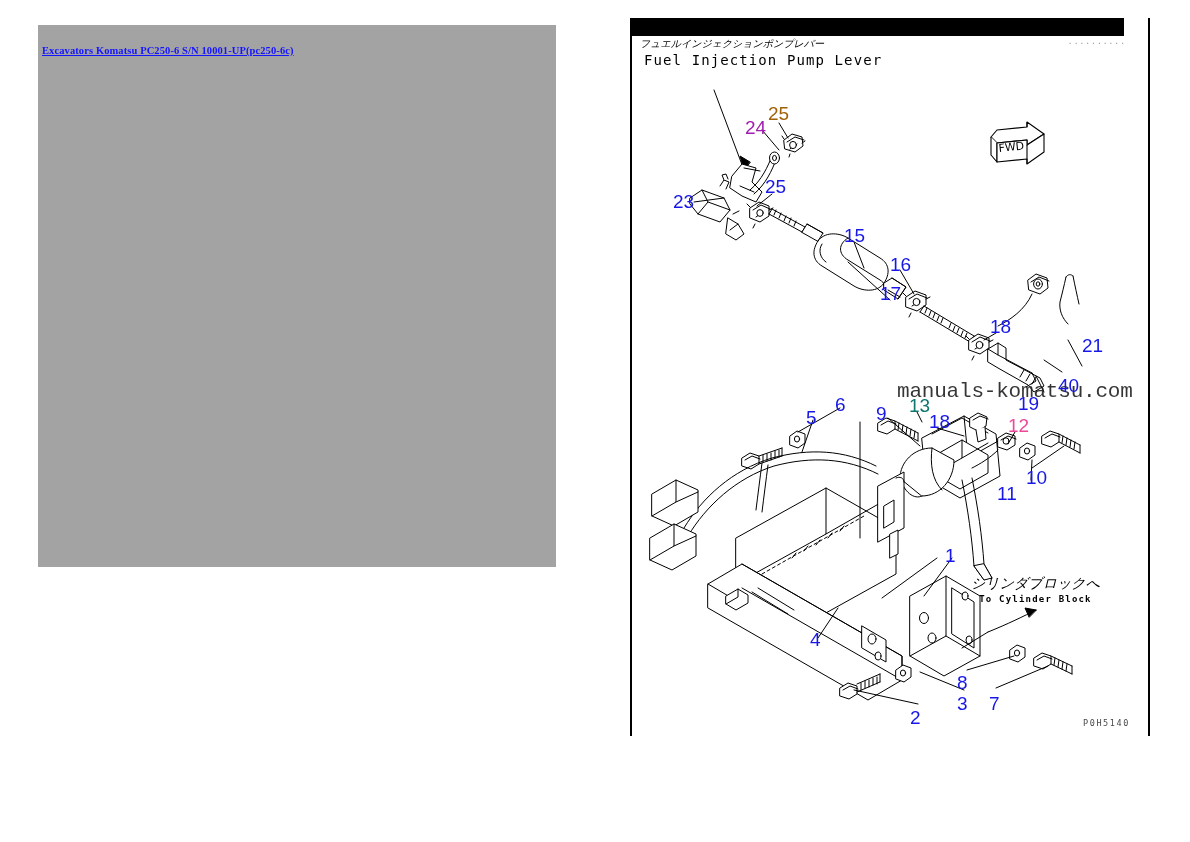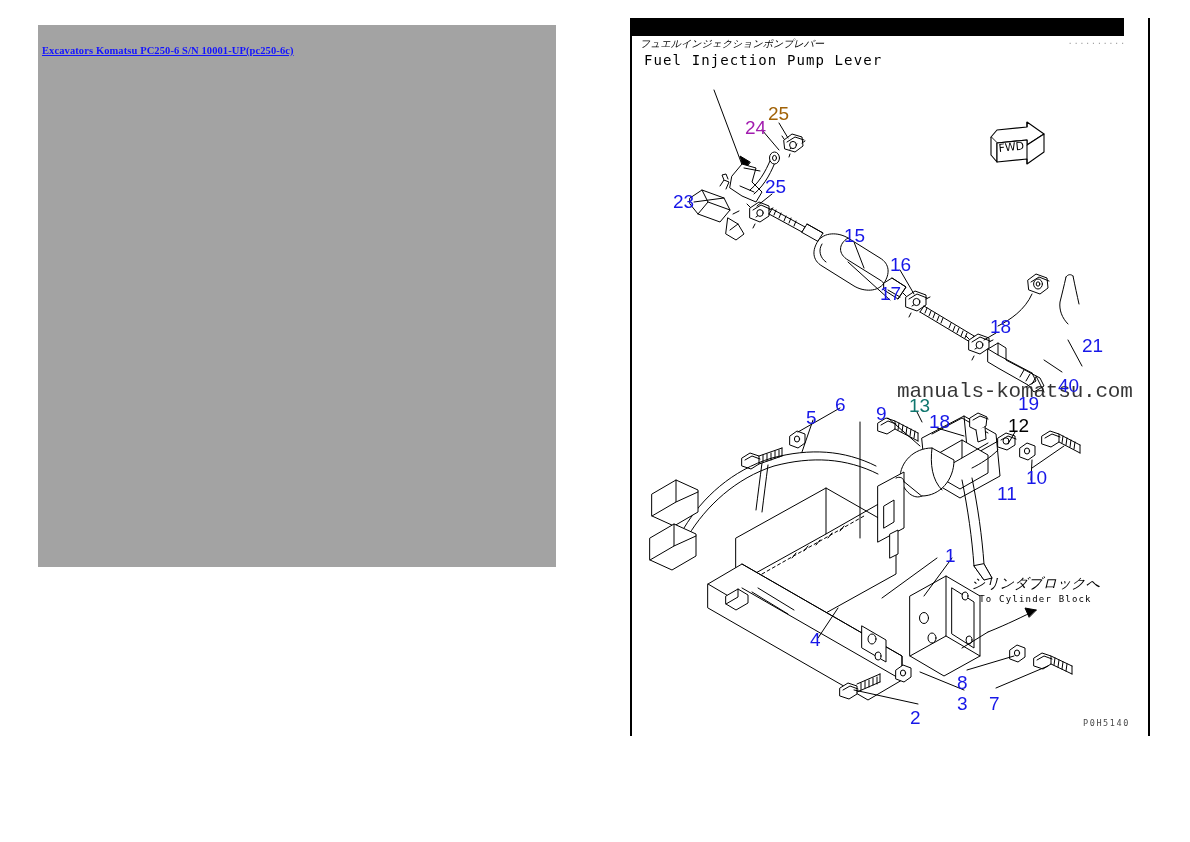--- a/index.html
+++ b/index.html
@@ -104,21 +104,21 @@
 
   
   #note-cylinder {
     position: absolute;
     left: 339px;
     top: 557px;
     line-height: 1.2;
     text-align: center;
   }
   #note-cylinder .title-jp { font-size: 14px; }
-  #note-cylinder .title-en { font-size: 9px; letter-spacing: 1.2px; margin-left: 0; }
+  #note-cylinder .title-en { font-size: 9px; letter-spacing: 1.2px; margin-left: 0; font-weight: bold; }
 
   
   .callout {
     position: absolute;
     color: #1717e8;
     font-family: "Liberation Sans", sans-serif;
     font-size: 19px;
     font-weight: 400;
     line-height: 1;
     user-select: none;
@@ -433,21 +433,21 @@
       <div class="callout" style="left: 278px; top: 690px; color: rgb(23, 23, 232);">2</div>
       <div class="callout" style="left: 325px; top: 676px; color: rgb(23, 23, 232);">3</div>
       <div class="callout" style="left: 178px; top: 612px; color: rgb(23, 23, 232);">4</div>
       <div class="callout" style="left: 174px; top: 390px; color: rgb(23, 23, 232);">5</div>
       <div class="callout" style="left: 203px; top: 377px; color: rgb(23, 23, 232);">6</div>
       <div class="callout" style="left: 357px; top: 676px; color: rgb(23, 23, 232);">7</div>
       <div class="callout" style="left: 325px; top: 655px; color: rgb(23, 23, 232);">8</div>
       <div class="callout" style="left: 244px; top: 386px; color: rgb(23, 23, 232);">9</div>
       <div class="callout" style="left: 394px; top: 450px; color: rgb(23, 23, 232);">10</div>
       <div class="callout" style="left: 365px; top: 466px; color: rgb(23, 23, 232);">11</div>
-      <div class="callout" style="left: 376px; top: 398px; color: #000000;">12</div>
+      <div class="callout" style="left: 376px; top: 398px; color: #ec4899;">12</div>
       <div class="callout" style="left: 277px; top: 378px; color: #0f766e;">13</div>
       <div class="callout" style="left: 297px; top: 394px; color: rgb(23, 23, 232);">18</div>
       <div class="callout" style="left: 212px; top: 208px; color: rgb(23, 23, 232);">15</div>
       <div class="callout" style="left: 258px; top: 237px; color: rgb(23, 23, 232);">16</div>
       <div class="callout" style="left: 248px; top: 266px; color: rgb(23, 23, 232);">17</div>
       <div class="callout" style="left: 358px; top: 299px; color: rgb(23, 23, 232);">18</div>
       <div class="callout" style="left: 386px; top: 376px; color: rgb(23, 23, 232);">19</div>
       <div class="callout" style="left: 426px; top: 358px; color: rgb(23, 23, 232);">40</div>
       <div class="callout" style="left: 450px; top: 318px; color: rgb(23, 23, 232);">21</div>
       <div class="callout" style="left: 133px; top: 159px; color: rgb(23, 23, 232);">25</div>

